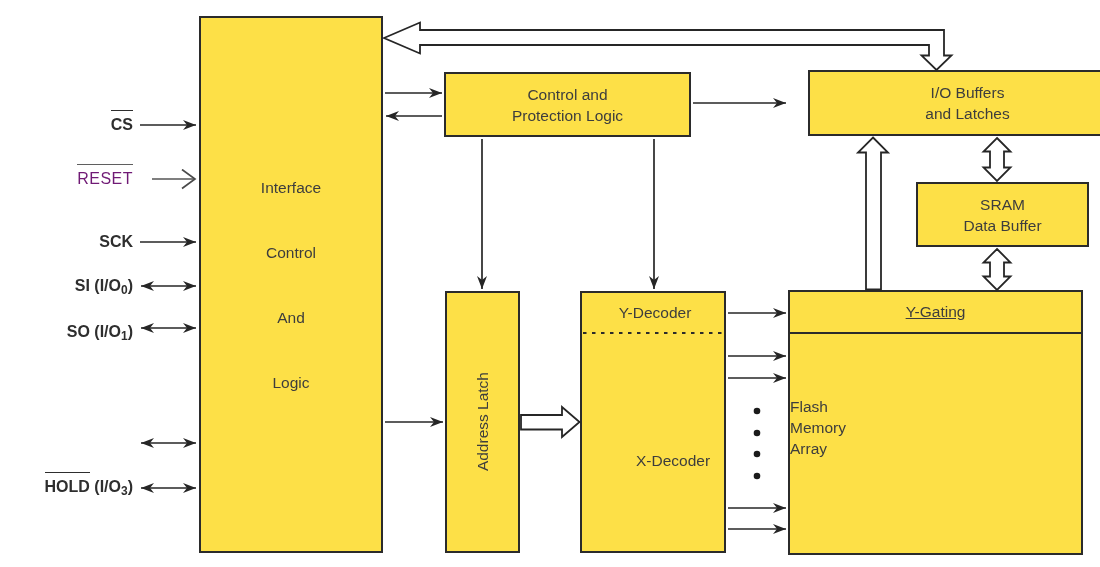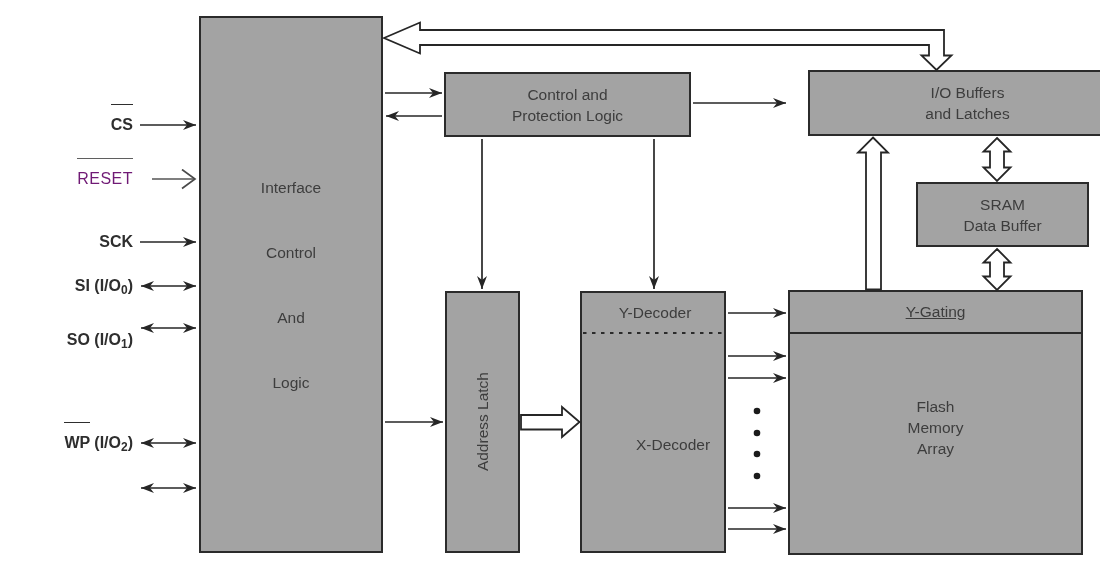--- a/index.html
+++ b/index.html
@@ -1,64 +1,64 @@
 <!DOCTYPE html>
 <html><head>
 <meta charset="utf-8">
 <style>
   html,body{margin:0;padding:0;background:#fff;}
   .stage{
     position:relative;width:1100px;height:567px;background:#fff;
     font-family:"Liberation Sans",sans-serif;overflow:hidden;
   }
   .box{
-    position:absolute;box-sizing:border-box;border:2px solid #2b2b2b;background:#a3a3a3;
+    position:absolute;box-sizing:border-box;border:2px solid #2b2b2b;background:#fde047;
     color:#3d3d3d;display:flex;flex-direction:column;align-items:center;justify-content:center;
     text-align:center;font-size:15.5px;line-height:21px;
   }
   .box .bl{white-space:nowrap;}
   .pin{
     position:absolute;left:6px;width:127px;text-align:right;font-size:16px;font-weight:bold;
     color:#2e2e2e;height:24px;line-height:24px;white-space:nowrap;
   }
-  .pin .ovl{border-top:1.7px solid #2e2e2e;padding-top:11px;text-align:center;}
+  .pin .ovl{border-top:1.7px solid #2e2e2e;padding-top:5px;text-align:center;}
   .pin sub{font-size:12px;vertical-align:-3px;line-height:0;}
   .pin.muted{color:#701a75;font-weight:400;letter-spacing:.5px;}
   .pin.muted .ovl{border-top-color:#5f5f5f;}
   
   #b-interface{left:199px;top:16px;width:184px;height:537px;gap:44px;}
   #b-control{left:444px;top:72px;width:247px;height:65px;}
   #b-iob{left:788px;top:70px;width:319px;height:66px;margin-left:20px;}
   #b-sram{left:916px;top:182px;width:173px;height:65px;}
   #b-al{left:445px;top:291px;width:75px;height:262px;}
   #b-al .vtext{writing-mode:vertical-rl;transform:rotate(180deg);white-space:nowrap;}
   #b-dec{left:580px;top:291px;width:146px;height:262px;display:block;}
   #b-dec .ydec{position:absolute;top:9px;left:4px;right:0;text-align:center;}
-  #b-dec .xdec{position:absolute;top:141px;left:0;right:0;padding-left:40px;}
+  #b-dec .xdec{position:absolute;top:157px;left:0;right:0;padding-left:40px;}
   #b-yg{left:788px;top:290px;width:295px;height:265px;display:block;}
   #b-yg .yg-header{height:40px;line-height:40px;border-bottom:2px solid #2b2b2b;text-align:center;text-decoration:underline;}
-  #b-yg .flash{position:absolute;top:104px;left:0;right:0;text-align:center;}
+  #b-yg .flash{position:absolute;top:104px;left:0;right:0;text-align:left;}
   svg.overlay{position:absolute;left:0;top:0;z-index:5;pointer-events:none;}
   .ln{stroke:#262626;stroke-width:1.7;fill:none;}
   .ln.muted{stroke:#555;stroke-width:1.5;}
   .hl{stroke:#262626;stroke-width:1.8;fill:#fff;stroke-linejoin:miter;}
   .dash{stroke:#2b2b2b;stroke-width:2;stroke-dasharray:3.5 5.5;fill:none;}
   .dot{fill:#1b1b1b;}
 </style>
 </head>
 <body>
 
 <div class="stage">
 
   <div class="pin" style="top:113px"><span class="ovl">CS</span><span></span><sub></sub><span></span></div>
   <div class="pin muted" style="top:167px"><span class="ovl">RESET</span><span></span><sub></sub><span></span></div>
   <div class="pin" style="top:230px"><span class="ovl"></span><span>SCK</span><sub></sub><span></span></div>
   <div class="pin" style="top:274px"><span class="ovl"></span><span>SI (I/O</span><sub>0</sub><span>)</span></div>
-  <div class="pin" style="top:328px"><span class="ovl"></span><span>SO (I/O</span><sub>1</sub><span>)</span></div>
-  <div class="pin" style="top:431px"><span class="ovl">WP</span><span> (I/O</span><sub>2</sub><span>)</span></div>
+  <div class="pin" style="top:320px"><span class="ovl"></span><span>SO (I/O</span><sub>1</sub><span>)</span></div>
+  <div class="pin" style="top:475px"><span class="ovl">HOLD</span><span> (I/O</span><sub>3</sub><span>)</span></div>
 
   <div class="box" id="b-interface">
     <div class="bl">Interface</div>
     <div class="bl">Control</div>
     <div class="bl">And</div>
     <div class="bl">Logic</div>
   </div>
 
   <div class="box" id="b-control">
     <div class="bl">Control and</div>

